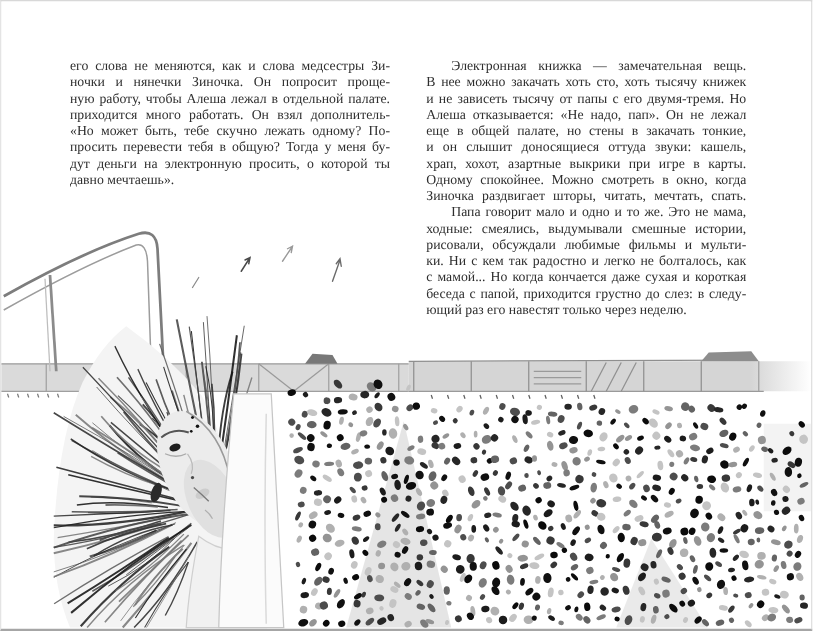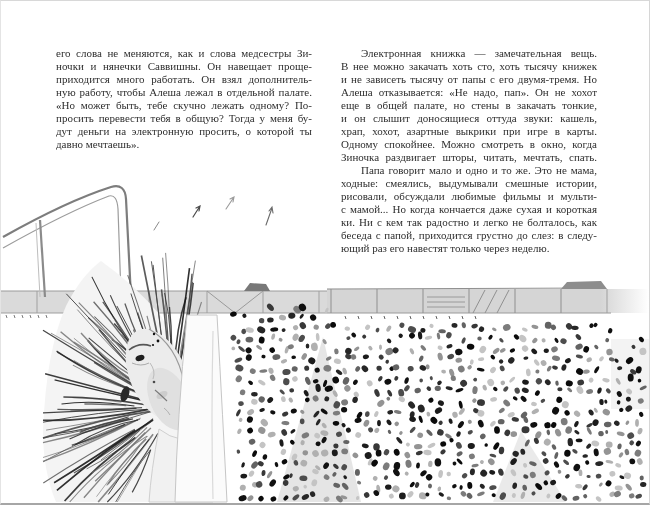--- a/index.html
+++ b/index.html
@@ -849,40 +849,40 @@
         <circle cx="152" cy="344" r="1.1" fill="#111"></circle>
       </g>
       <path d="M 158,428 Q 150,470 148,501 L 212,501 Q 208,460 200,434 Q 180,445 158,428 Z" fill="#f1f1f1" stroke="#cfcfcf" stroke-width="1"></path>
       <path d="M 186,314 Q 176,420 174,501 L 226,501 Q 222,420 216,314 Z" fill="#fbfbfb" stroke="#c6c6c6" stroke-width="1"></path>
       <path d="M 212,330 Q 210,420 212,498" stroke="#dadada" stroke-width="1.2" fill="none"></path>
     </g>
   </svg>
 
   <div class="textblock" id="left-text">
       <div class="line">его слова не меняются, как и слова медсестры Зи-</div>
-      <div class="line">ночки и нянечки Саввишны. Он навещает проще-</div>
+      <div class="line">ночки и нянечки Зиночка. Он попросит проще-</div>
+      <div class="line">ную работу, чтобы Алеша лежал в отдельной палате.</div>
       <div class="line">приходится много работать. Он взял дополнитель-</div>
-      <div class="line">ную работу, чтобы Алеша лежал в отдельной палате.</div>
       <div class="line">«Но может быть, тебе скучно лежать одному? По-</div>
       <div class="line">просить перевести тебя в общую? Тогда у меня бу-</div>
       <div class="line">дут деньги на электронную просить, о которой ты</div>
       <div class="line plain">давно мечтаешь».</div>
     </div>
   <div class="textblock" id="right-text">
       <div class="line indent">Электронная книжка — замечательная вещь.</div>
       <div class="line">В нее можно закачать хоть сто, хоть тысячу книжек</div>
       <div class="line">и не зависеть тысячу от папы с его двумя-тремя. Но</div>
-      <div class="line">Алеша отказывается: «Не надо, пап». Он не хохот</div>
+      <div class="line">Алеша отказывается: «Не надо, пап». Он не лежал</div>
       <div class="line">еще в общей палате, но стены в закачать тонкие,</div>
       <div class="line">и он слышит доносящиеся оттуда звуки: кашель,</div>
       <div class="line">храп, хохот, азартные выкрики при игре в карты.</div>
       <div class="line">Одному спокойнее. Можно смотреть в окно, когда</div>
       <div class="line">Зиночка раздвигает шторы, читать, мечтать, спать.</div>
       <div class="line indent">Папа говорит мало и одно и то же. Это не мама,</div>
       <div class="line">ходные: смеялись, выдумывали смешные истории,</div>
       <div class="line">рисовали, обсуждали любимые фильмы и мульти-</div>
+      <div class="line">ки. Ни с кем так радостно и легко не болталось, как</div>
       <div class="line">с мамой... Но когда кончается даже сухая и короткая</div>
-      <div class="line">ки. Ни с кем так радостно и легко не болталось, как</div>
       <div class="line">беседа с папой, приходится грустно до слез: в следу-</div>
       <div class="line plain">ющий раз его навестят только через неделю.</div>
     </div>
 
 </div>
 
 </body></html>

